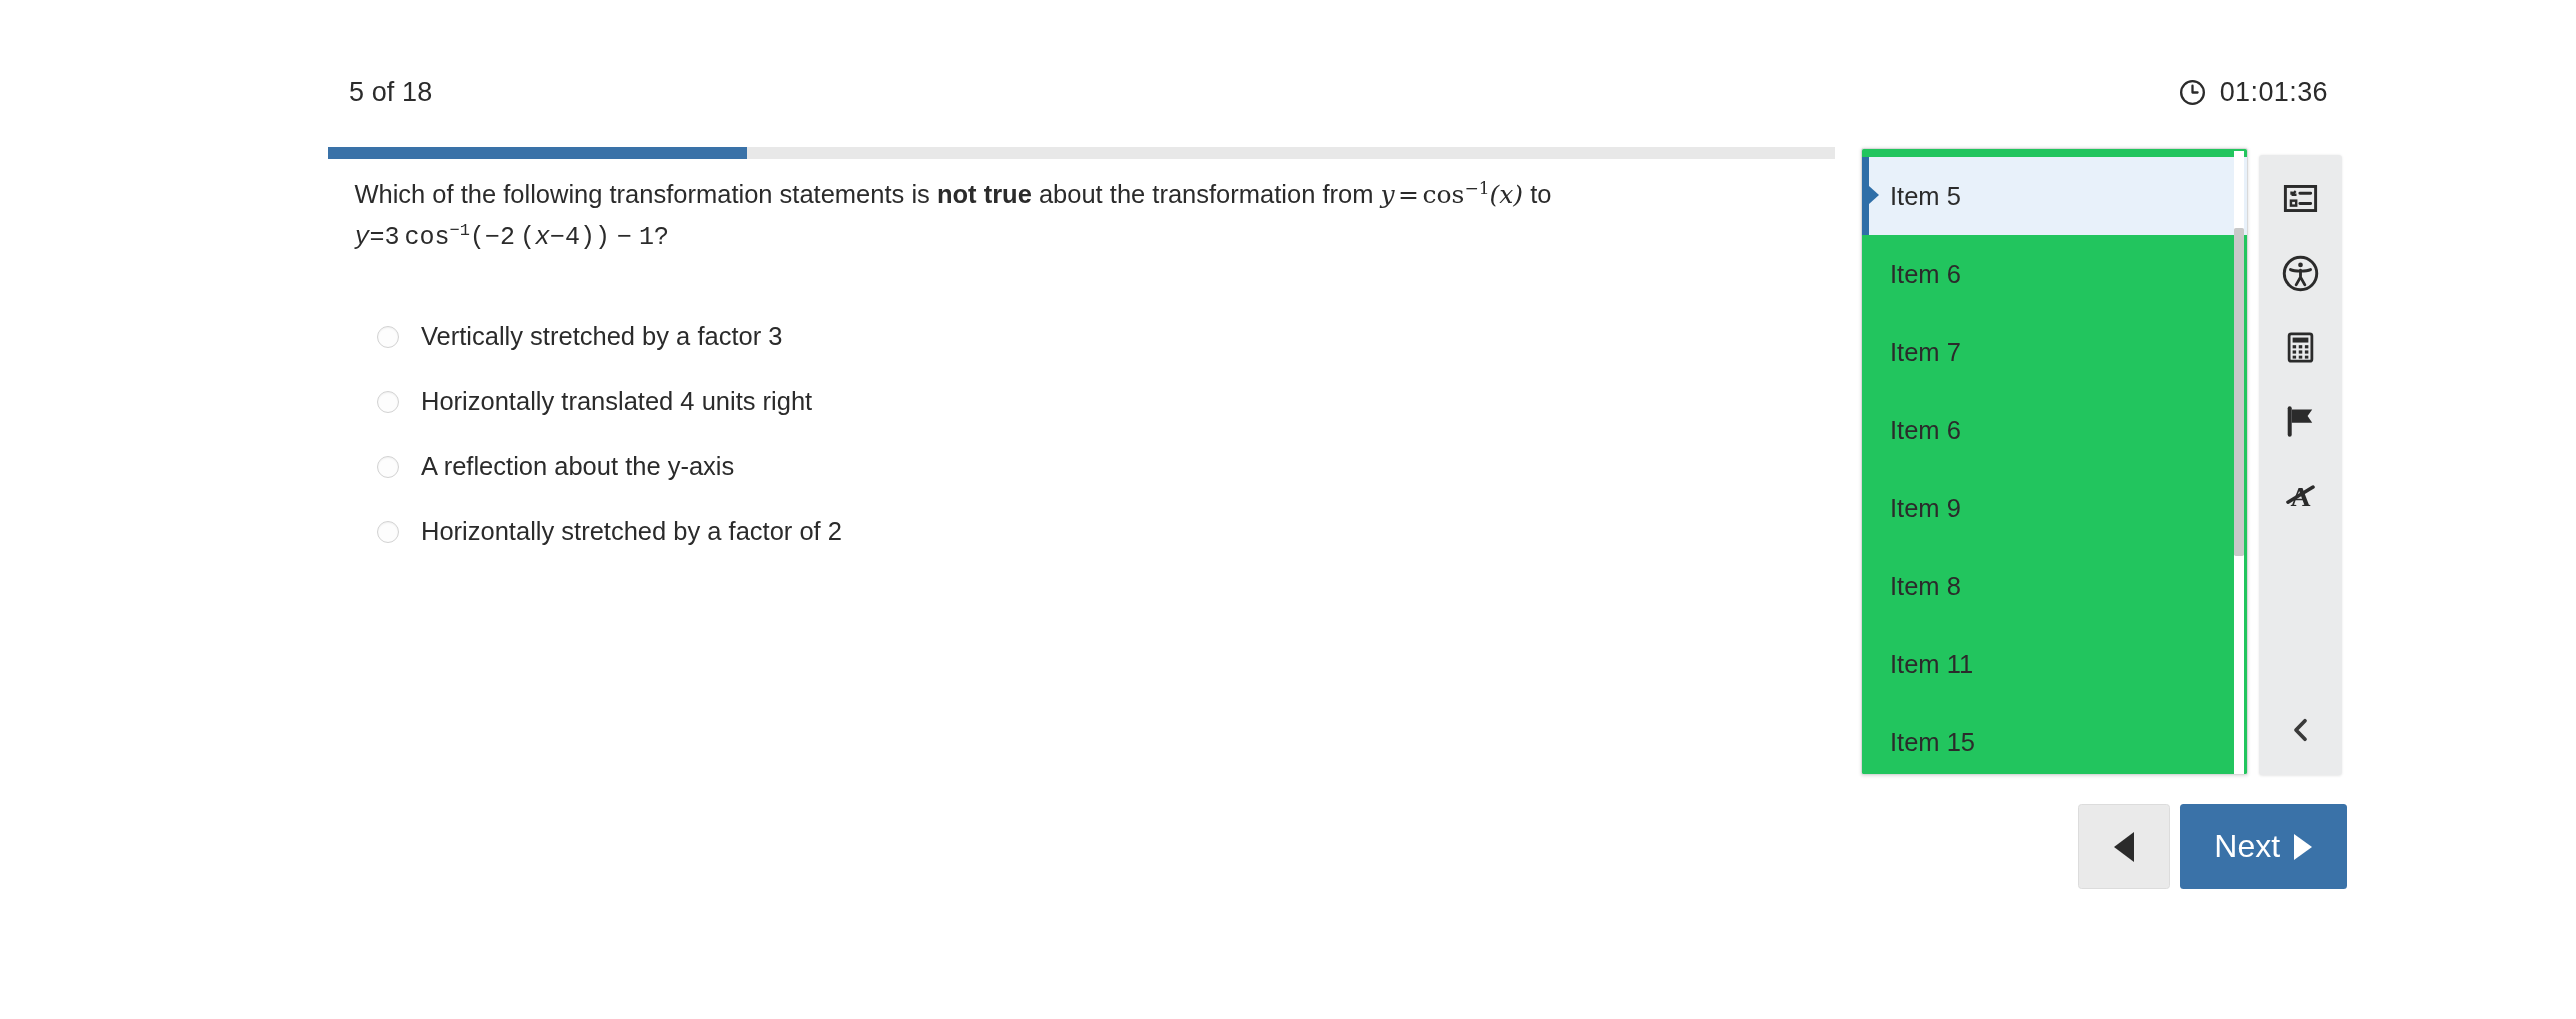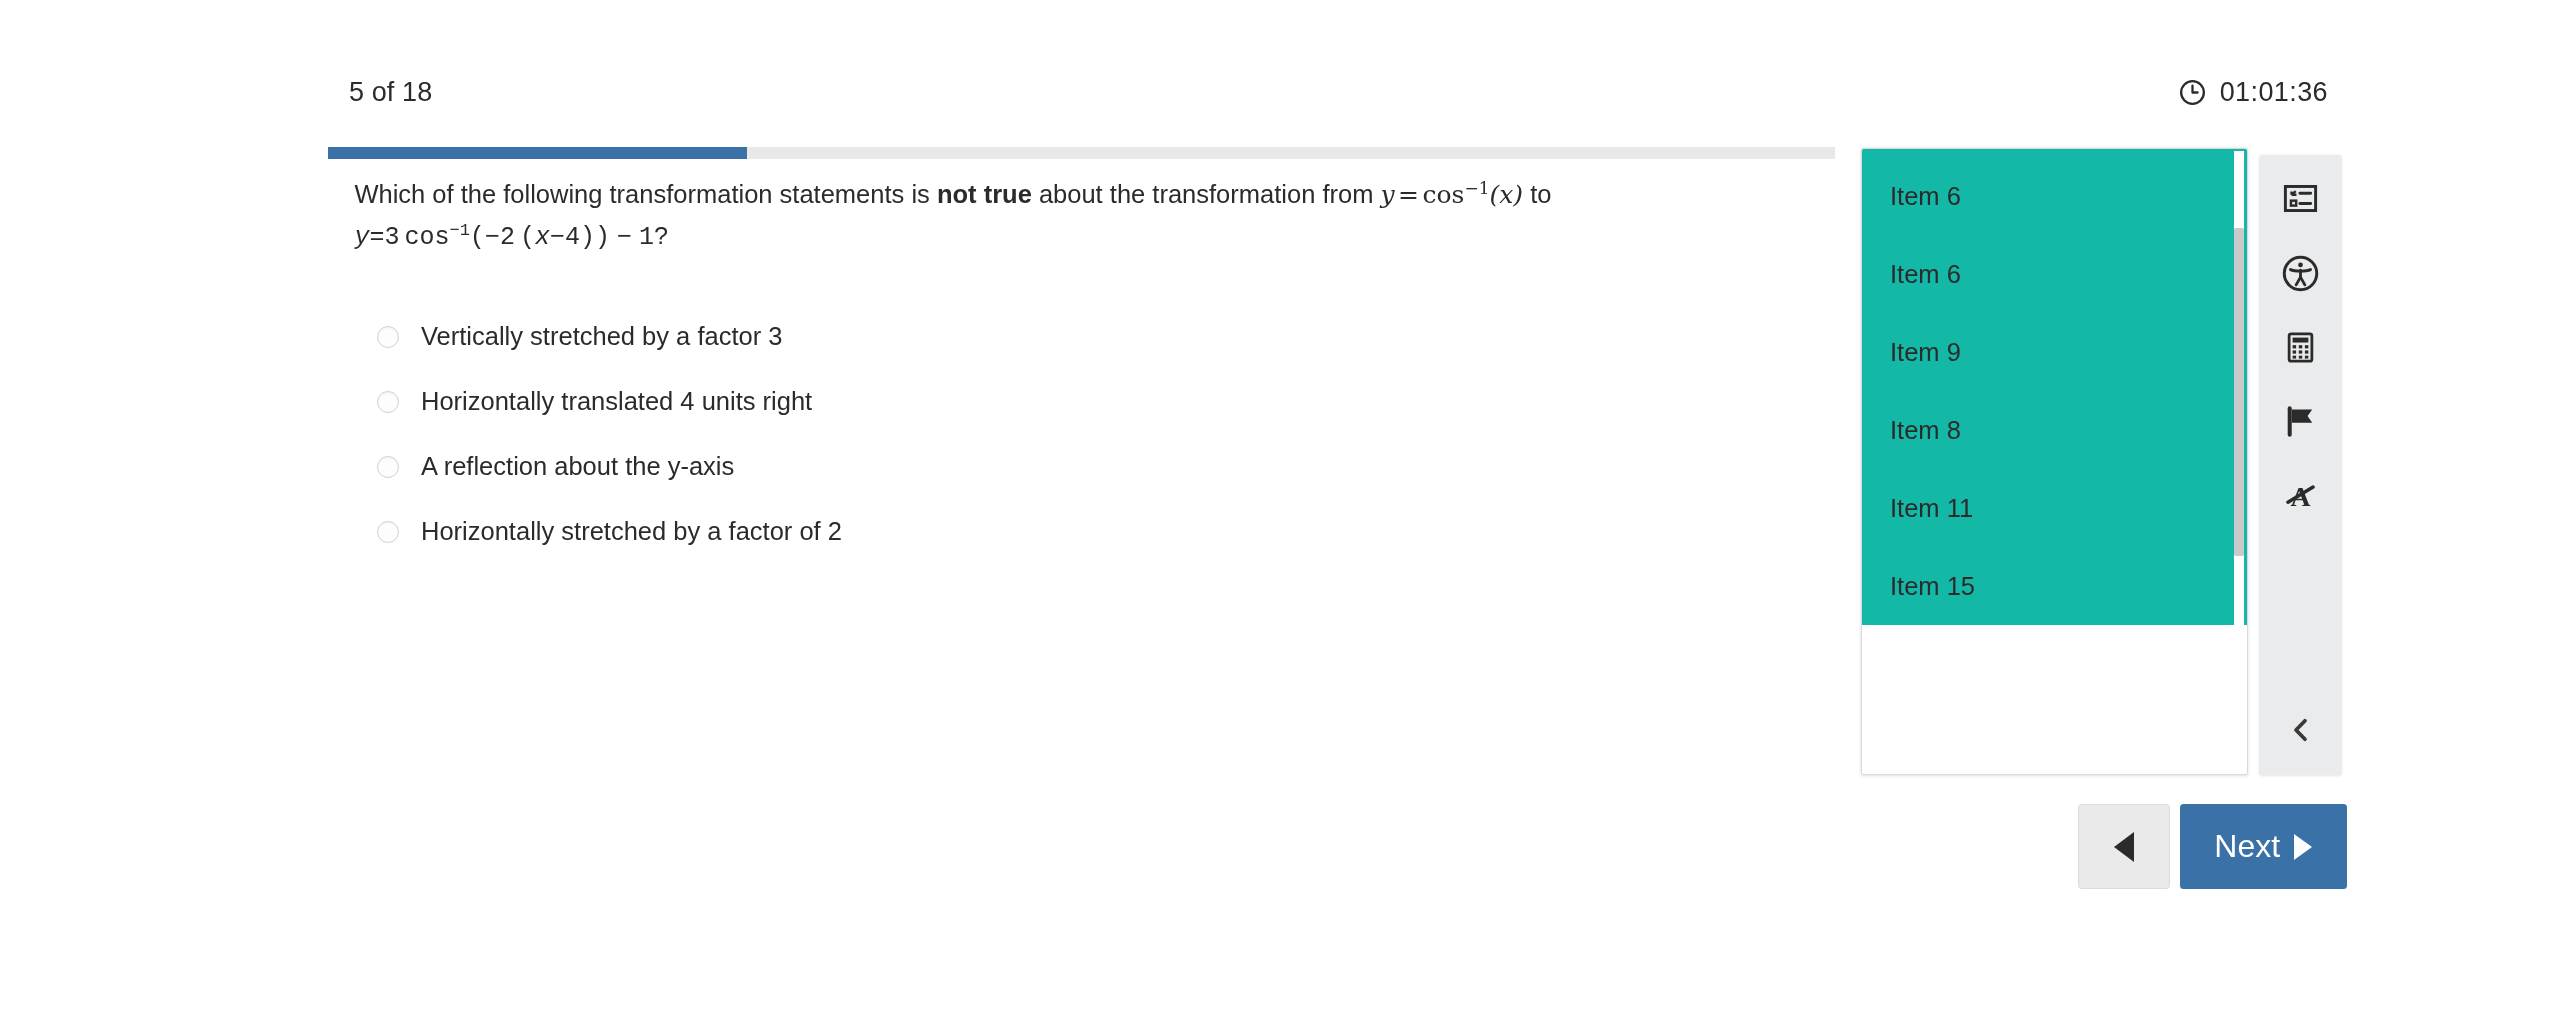--- a/index.html
+++ b/index.html
@@ -175,21 +175,21 @@
 
   .nav-item {
     position: relative;
     height: 78px;
     display: flex;
     align-items: center;
     padding-left: 28px;
     font-size: 25.5px;
     color: #2b2b2b;
     cursor: pointer;
-    background: #14b8a6;
+    background: #22c55e;
   }
 
   .nav-item.active {
     background: #e8f1fa;
   }
 
   .nav-item.active::before {
     content: "";
     position: absolute;
     left: 0;
@@ -371,22 +371,28 @@
       </div>
       <div class="option-row">
         <span class="radio"></span>
         <span class="option-label">Horizontally stretched by a factor of 2</span>
       </div>
     </div>
 
   <div class="nav-panel">
     <div class="nav-scroll" id="nav-scroll">
         <div class="nav-item"></div>
+        <div class="nav-item active">
+          <span>Item 5</span>
+        </div>
         <div class="nav-item">
           <span>Item 6</span>
+        </div>
+        <div class="nav-item">
+          <span>Item 7</span>
         </div>
         <div class="nav-item">
           <span>Item 6</span>
         </div>
         <div class="nav-item">
           <span>Item 9</span>
         </div>
         <div class="nav-item">
           <span>Item 8</span>
         </div>

